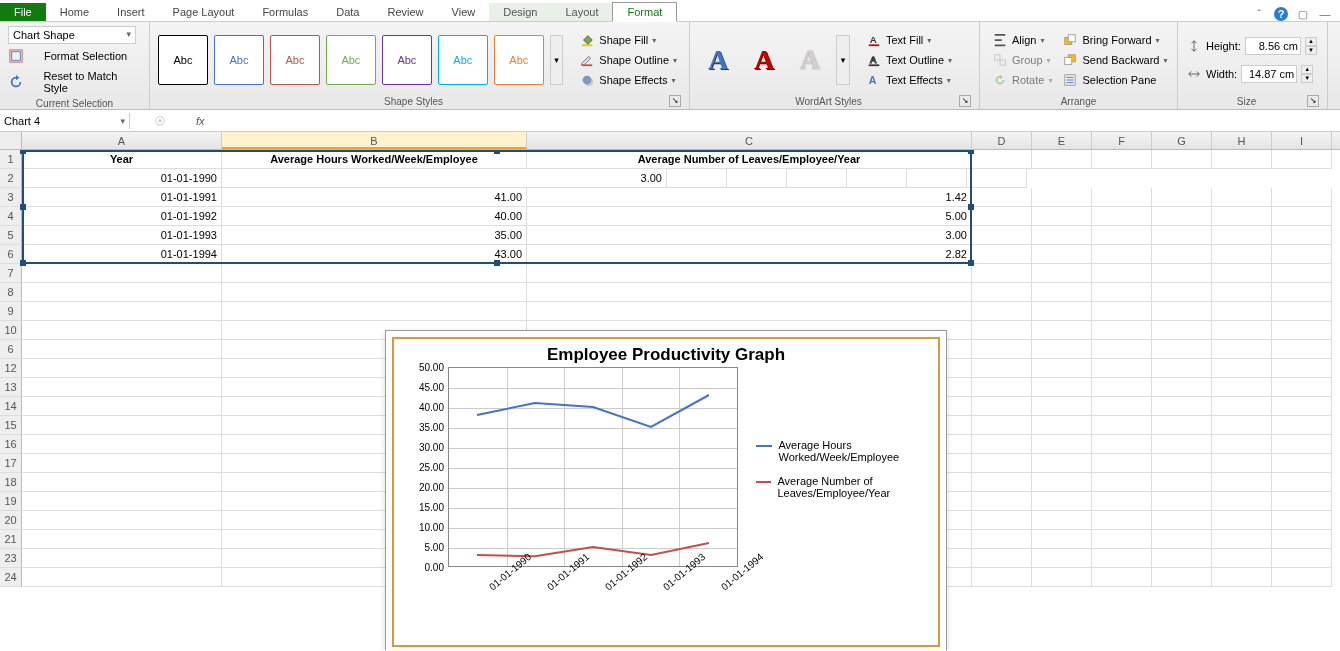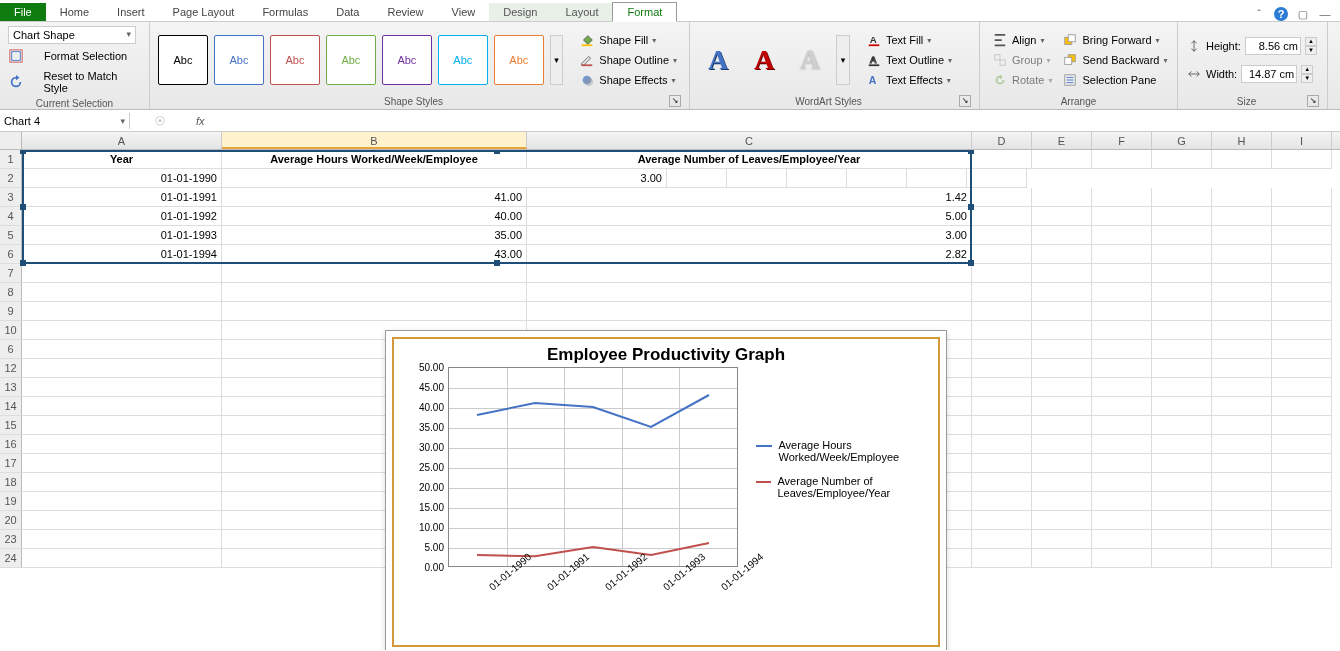--- a/index.html
+++ b/index.html
@@ -581,20 +581,32 @@
         <div class="cell" style="width: 445px;"></div>
         <div class="cell" style="width: 60px;"></div>
         <div class="cell" style="width: 60px;"></div>
         <div class="cell" style="width: 60px;"></div>
         <div class="cell" style="width: 60px;"></div>
         <div class="cell" style="width: 60px;"></div>
         <div class="cell" style="width: 60px;"></div>
       </div>
       <div class="row">
         <div class="row-hdr">20</div>
+        <div class="cell" style="width: 200px;"></div>
+        <div class="cell" style="width: 305px;"></div>
+        <div class="cell" style="width: 445px;"></div>
+        <div class="cell" style="width: 60px;"></div>
+        <div class="cell" style="width: 60px;"></div>
+        <div class="cell" style="width: 60px;"></div>
+        <div class="cell" style="width: 60px;"></div>
+        <div class="cell" style="width: 60px;"></div>
+        <div class="cell" style="width: 60px;"></div>
+      </div>
+      <div class="row">
+        <div class="row-hdr">21</div>
         <div class="cell" style="width: 200px;"></div>
         <div class="cell" style="width: 305px;"></div>
         <div class="cell" style="width: 445px;"></div>
         <div class="cell" style="width: 60px;"></div>
         <div class="cell" style="width: 60px;"></div>
         <div class="cell" style="width: 60px;"></div>
         <div class="cell" style="width: 60px;"></div>
         <div class="cell" style="width: 60px;"></div>
         <div class="cell" style="width: 60px;"></div>
       </div>

